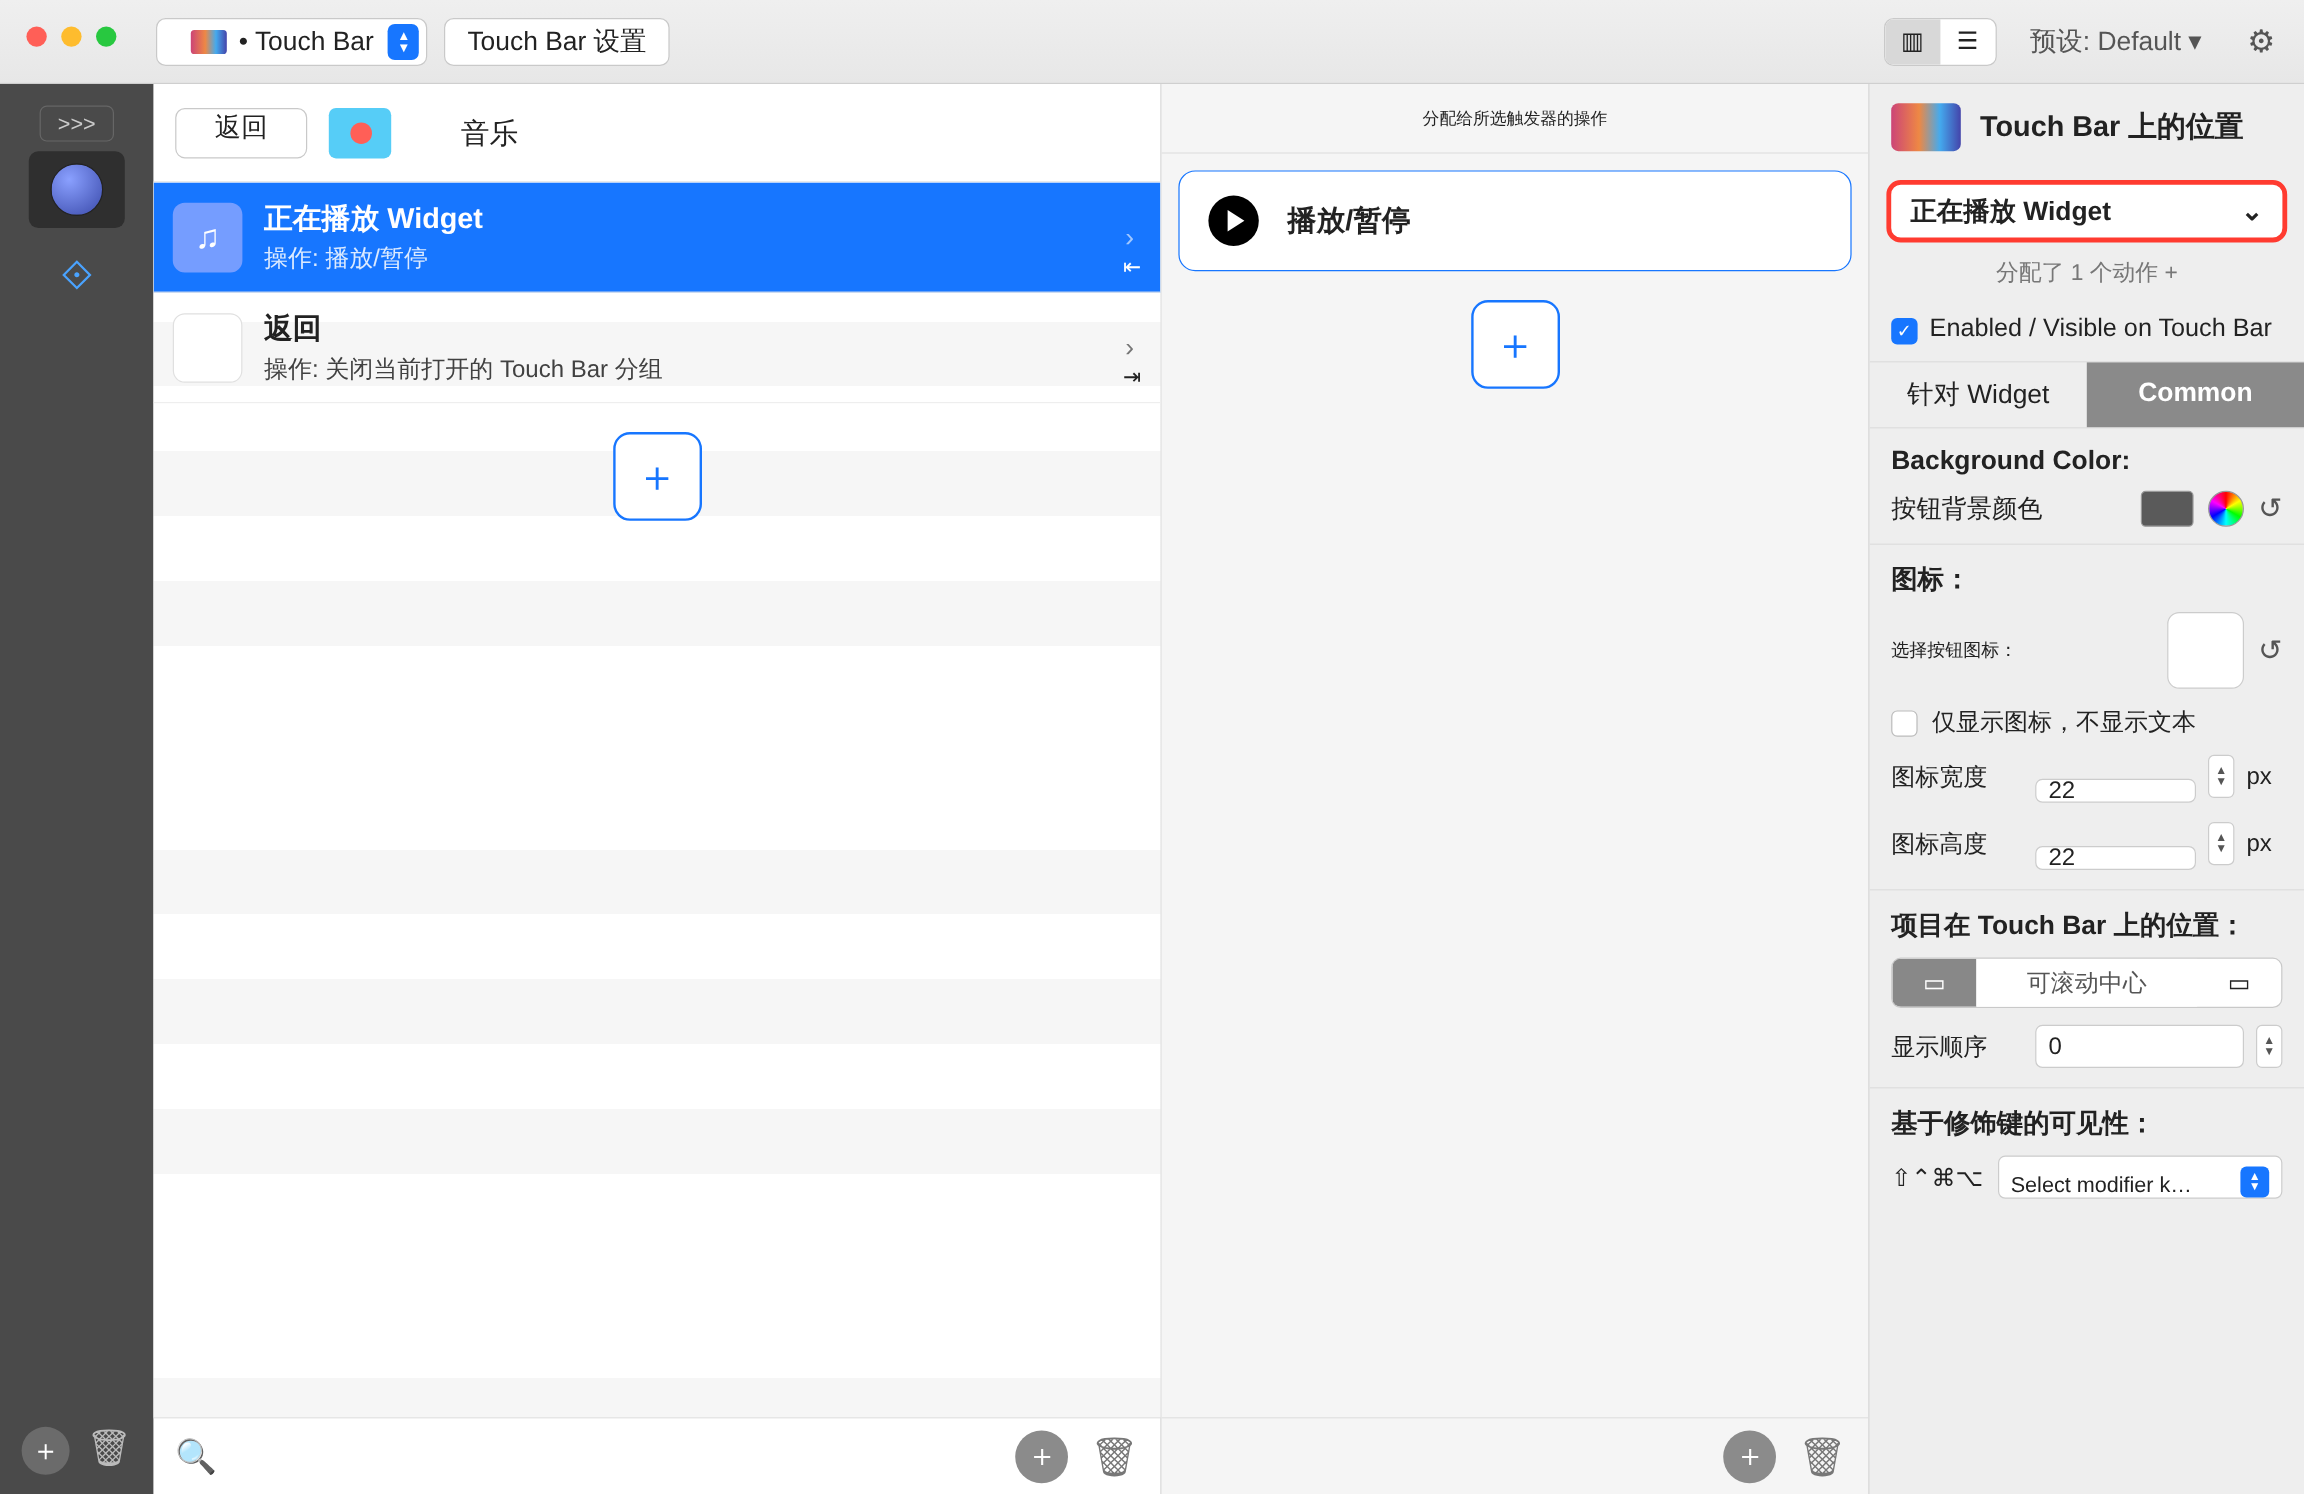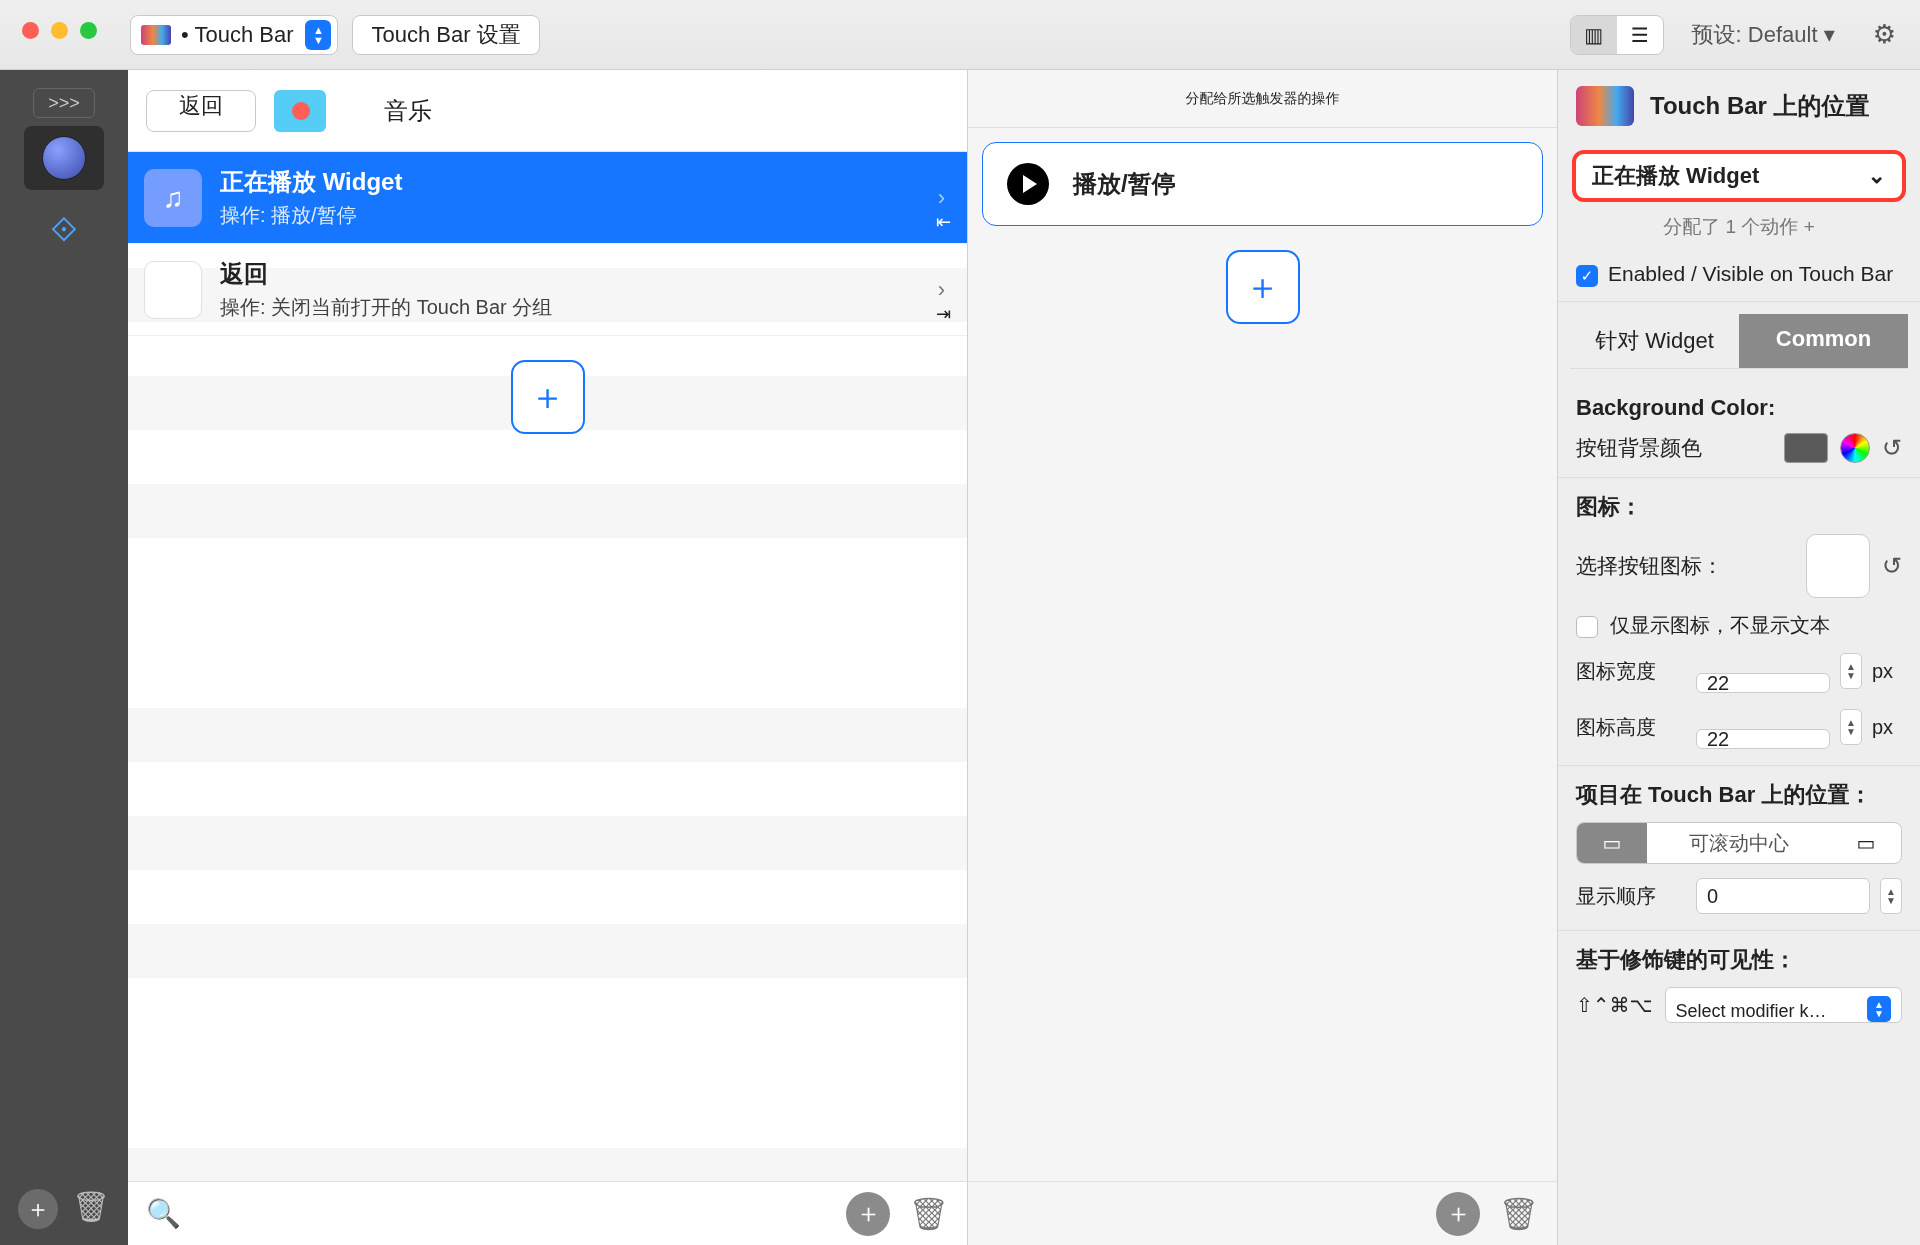--- a/index.html
+++ b/index.html
@@ -9,21 +9,21 @@
 
 
 .traffic { position: absolute; top: 22px; left: 22px; display: flex; gap: 12px; z-index: 10; }
 .traffic span { width: 17px; height: 17px; border-radius: 50%; display: block; }
 .tl-red { background: #ff5f57; }
 .tl-yellow { background: #febc2e; }
 .tl-green { background: #28c840; }
 
 
 .toolbar { height: 70px; background: linear-gradient(#efefef,#e7e7e7); border-bottom: 1px solid #cfcfcf; display: flex; align-items: center; padding: 0 14px 0 130px; gap: 14px; }
-.dropdown { display: flex; align-items: center; background: #fff; border: 1px solid #c9c9c9; border-radius: 8px; height: 40px; padding: 0 6px 0 10px; font-size: 22px; }
+.dropdown { display: flex; align-items: center; background: #fff; border: 1px solid #c9c9c9; border-radius: 8px; height: 40px; padding: 0 6px 0 28px; font-size: 22px; }
 .dropdown .thumb { width: 30px; height: 20px; border-radius: 3px; margin-right: 10px; background: linear-gradient(90deg,#c47,#e84 40%,#4ae 70%,#44a); }
 .dropdown .arrows { width: 26px; height: 30px; background: #1776ff; border-radius: 6px; margin-left: 12px; display: flex; flex-direction: column; align-items: center; justify-content: center; color: #fff; font-size: 11px; line-height: 10px; }
 .btn { background: #fff; border: 1px solid #c9c9c9; border-radius: 8px; height: 40px; padding: 0 18px; font-size: 22px; display: flex; align-items: center; }
 .spacer { flex: 1; }
 .seg2 { display: flex; border: 1px solid #c9c9c9; border-radius: 8px; overflow: hidden; height: 40px; background: #fff; }
 .seg2 > div { width: 46px; display: flex; align-items: center; justify-content: center; font-size: 20px; }
 .seg2 .active { background: #d8d8d8; }
 .preset { font-size: 22px; color: #555; padding: 0 14px; }
 .gear { font-size: 26px; color: #555; padding: 0 10px; }
 
@@ -75,21 +75,21 @@
 
 .col3 { flex:1; background:#eeeeee; overflow:auto; padding-bottom: 20px; }
 .insp-head { display:flex; align-items:center; gap: 16px; padding: 16px 18px; }
 .insp-head .thumb { width: 58px; height: 40px; border-radius:6px; background: linear-gradient(90deg,#c47,#e84 40%,#4ae 70%,#44a); }
 .insp-head .t { font-size: 24px; font-weight:700; line-height: 1.2; }
 .sel-box { margin: 8px 14px 6px; border: 4px solid #ff3b30; border-radius: 12px; background:#fff; height: 52px; display:flex; align-items:center; justify-content:space-between; padding: 0 16px; font-size: 22px; font-weight:600; }
 .assigned { text-align:center; color:#777; font-size:19px; padding: 6px 0 14px; }
 .chk-row { display:flex; align-items:flex-start; gap: 10px; padding: 8px 18px 14px; border-bottom:1px solid #ddd; }
 .chk { width: 22px; height: 22px; border-radius:5px; background:#1776ff; color:#fff; display:flex; align-items:center; justify-content:center; font-size:15px; margin-top:3px; }
 .chk.empty { background:#fff; border:1px solid #bbb; color:transparent; }
-.tabs { display:flex; margin: 12px; border-bottom:1px solid #ddd; }
+.tabs { display:flex; margin: 0; border-bottom:1px solid #ddd; }
 .tabs > div { flex:1; text-align:center; padding: 12px 0; font-size:22px; }
 .tabs .active { background:#8a8a8a; color:#fff; font-weight:600; }
 .sec { padding: 14px 18px 4px; border-bottom:1px solid #ddd; }
 .sec-title { font-size:22px; font-weight:700; margin-bottom: 12px; }
 .hrow { display:flex; align-items:center; gap: 12px; margin-bottom: 10px; }
 .swatch { width: 44px; height: 30px; background:#5a5a5a; border:1px solid #999; border-radius:4px; }
 .colorpick { width:30px; height:30px; border-radius:50%; background: conic-gradient(red,yellow,lime,cyan,blue,magenta,red); border:1px solid #999; }
 .reset { font-size: 24px; color:#555; }
 .iconwell { width:64px; height:64px; border:1px solid #ccc; border-radius:10px; background:#fff; }
 .numrow { display:flex; align-items:center; gap: 10px; margin-bottom: 12px; }
@@ -234,21 +234,21 @@
           <div style="flex:1;font-size:21px;">按钮背景颜色</div>
           <div class="swatch"></div>
           <div class="colorpick"></div>
           <div class="reset">↺</div>
         </div>
       </div>
 
       <div class="sec">
         <div class="sec-title">图标：</div>
         <div class="hrow">
-          <div style="flex:1;font-size:21px;">选择按钮图标：</div>
+          <div style="flex:1;font-size:15px;">选择按钮图标：</div>
           <div class="iconwell"></div>
           <div class="reset">↺</div>
         </div>
         <div class="hrow" style="margin-top:14px;">
           <div class="chk empty">✓</div>
           <div style="font-size:20px;">仅显示图标，不显示文本</div>
         </div>
         <div class="numrow">
           <label>图标宽度</label>
           <div class="numin">22</div>

